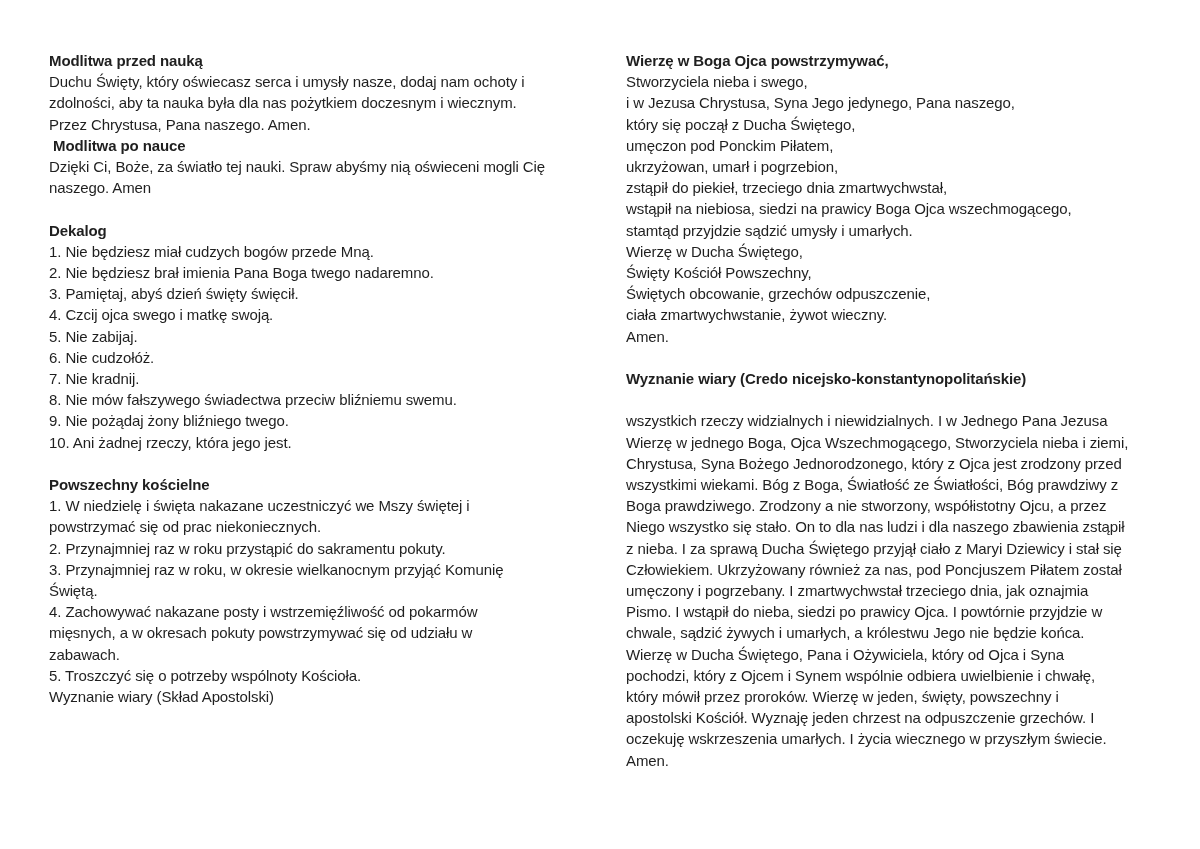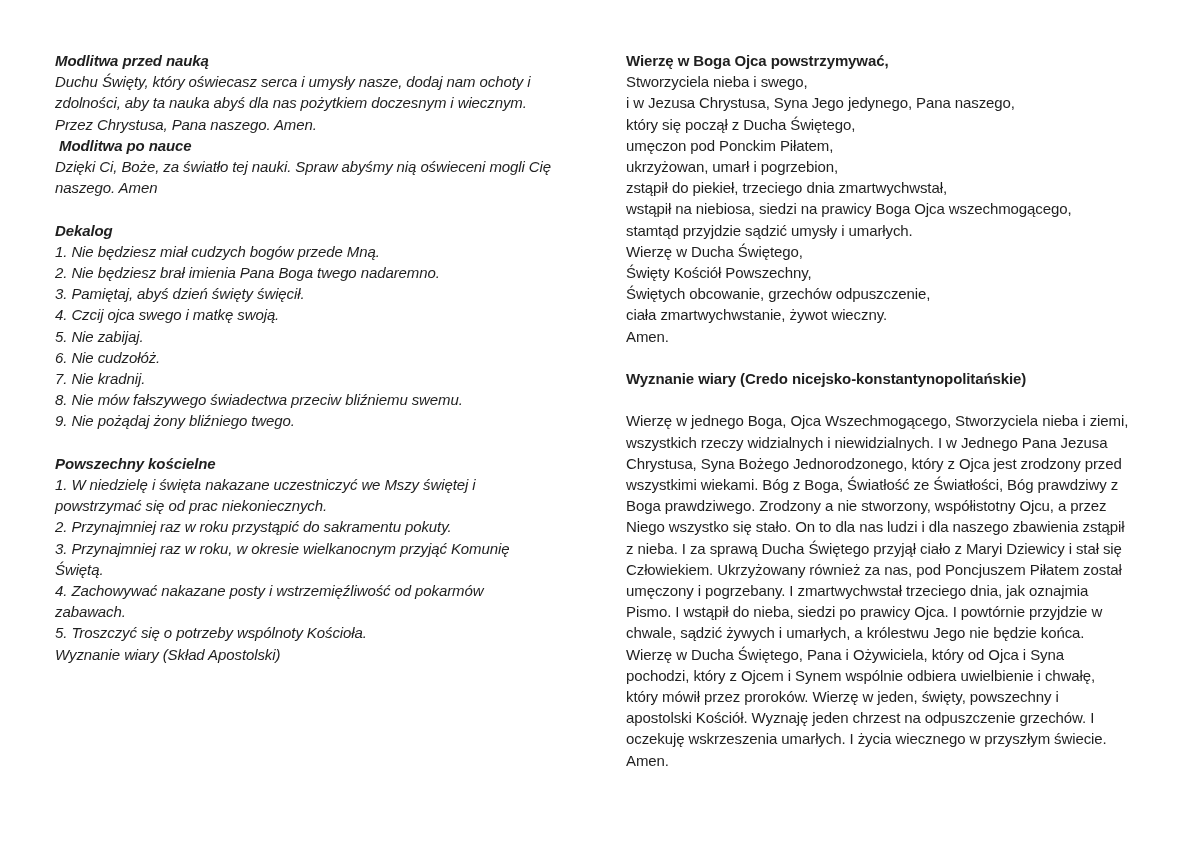--- a/index.html
+++ b/index.html
@@ -16,59 +16,61 @@
     font-family: "Liberation Sans", sans-serif;
     color: #1f1f1f;
     font-size: 15px;
     letter-spacing: -0.1px;
     line-height: 21.2px;
   }
   .column {
     position: absolute;
     top: 50px;
   }
-  .column-left  { left: 55px;  width: 555px; font-style: italic; }
+  .column-left  { left: 49px;  width: 555px; }
   .column-right { left: 626px; width: 560px; }
   .line {
     white-space: pre;
     min-height: 21.2px;
   }
   .heading { font-weight: bold; }
 </style>
 </head>
 <body>
 
 <div class="page">
   <div class="column column-left">
       <div class="line heading">Modlitwa przed nauką</div>
       <div class="line">Duchu Święty, który oświecasz serca i umysły nasze, dodaj nam ochoty i</div>
-      <div class="line">zdolności, aby ta nauka abyś dla nas pożytkiem doczesnym i wiecznym.</div>
+      <div class="line">zdolności, aby ta nauka była dla nas pożytkiem doczesnym i wiecznym.</div>
       <div class="line">Przez Chrystusa, Pana naszego. Amen.</div>
       <div class="line heading"> Modlitwa po nauce</div>
       <div class="line">Dzięki Ci, Boże, za światło tej nauki. Spraw abyśmy nią oświeceni mogli Cię</div>
       <div class="line">naszego. Amen</div>
       <div class="line"></div>
       <div class="line heading">Dekalog</div>
       <div class="line">1. Nie będziesz miał cudzych bogów przede Mną.</div>
       <div class="line">2. Nie będziesz brał imienia Pana Boga twego nadaremno.</div>
       <div class="line">3. Pamiętaj, abyś dzień święty święcił.</div>
       <div class="line">4. Czcij ojca swego i matkę swoją.</div>
       <div class="line">5. Nie zabijaj.</div>
       <div class="line">6. Nie cudzołóż.</div>
       <div class="line">7. Nie kradnij.</div>
       <div class="line">8. Nie mów fałszywego świadectwa przeciw bliźniemu swemu.</div>
       <div class="line">9. Nie pożądaj żony bliźniego twego.</div>
+      <div class="line">10. Ani żadnej rzeczy, która jego jest.</div>
       <div class="line"></div>
       <div class="line heading">Powszechny kościelne</div>
       <div class="line">1. W niedzielę i święta nakazane uczestniczyć we Mszy świętej i</div>
       <div class="line">powstrzymać się od prac niekoniecznych.</div>
       <div class="line">2. Przynajmniej raz w roku przystąpić do sakramentu pokuty.</div>
       <div class="line">3. Przynajmniej raz w roku, w okresie wielkanocnym przyjąć Komunię</div>
       <div class="line">Świętą.</div>
       <div class="line">4. Zachowywać nakazane posty i wstrzemięźliwość od pokarmów</div>
+      <div class="line">mięsnych, a w okresach pokuty powstrzymywać się od udziału w</div>
       <div class="line">zabawach.</div>
       <div class="line">5. Troszczyć się o potrzeby wspólnoty Kościoła.</div>
       <div class="line">Wyznanie wiary (Skład Apostolski)</div>
     </div>
   <div class="column column-right">
       <div class="line heading">Wierzę w Boga Ojca powstrzymywać,</div>
       <div class="line">Stworzyciela nieba i swego,</div>
       <div class="line">i w Jezusa Chrystusa, Syna Jego jedynego, Pana naszego,</div>
       <div class="line">który się począł z Ducha Świętego,</div>
       <div class="line">umęczon pod Ponckim Piłatem,</div>
@@ -77,22 +79,22 @@
       <div class="line">wstąpił na niebiosa, siedzi na prawicy Boga Ojca wszechmogącego,</div>
       <div class="line">stamtąd przyjdzie sądzić umysły i umarłych.</div>
       <div class="line">Wierzę w Ducha Świętego,</div>
       <div class="line">Święty Kościół Powszechny,</div>
       <div class="line">Świętych obcowanie, grzechów odpuszczenie,</div>
       <div class="line">ciała zmartwychwstanie, żywot wieczny.</div>
       <div class="line">Amen.</div>
       <div class="line"></div>
       <div class="line heading">Wyznanie wiary (Credo nicejsko-konstantynopolitańskie)</div>
       <div class="line"></div>
+      <div class="line">wszystkich rzeczy widzialnych i niewidzialnych. I w Jednego Pana Jezusa</div>
       <div class="line">Wierzę w jednego Boga, Ojca Wszechmogącego, Stworzyciela nieba i ziemi,</div>
-      <div class="line">wszystkich rzeczy widzialnych i niewidzialnych. I w Jednego Pana Jezusa</div>
       <div class="line">Chrystusa, Syna Bożego Jednorodzonego, który z Ojca jest zrodzony przed</div>
       <div class="line">wszystkimi wiekami. Bóg z Boga, Światłość ze Światłości, Bóg prawdziwy z</div>
       <div class="line">Boga prawdziwego. Zrodzony a nie stworzony, współistotny Ojcu, a przez</div>
       <div class="line">Niego wszystko się stało. On to dla nas ludzi i dla naszego zbawienia zstąpił</div>
       <div class="line">z nieba. I za sprawą Ducha Świętego przyjął ciało z Maryi Dziewicy i stał się</div>
       <div class="line">Człowiekiem. Ukrzyżowany również za nas, pod Poncjuszem Piłatem został</div>
       <div class="line">umęczony i pogrzebany. I zmartwychwstał trzeciego dnia, jak oznajmia</div>
       <div class="line">Pismo. I wstąpił do nieba, siedzi po prawicy Ojca. I powtórnie przyjdzie w</div>
       <div class="line">chwale, sądzić żywych i umarłych, a królestwu Jego nie będzie końca.</div>
       <div class="line">Wierzę w Ducha Świętego, Pana i Ożywiciela, który od Ojca i Syna</div>

